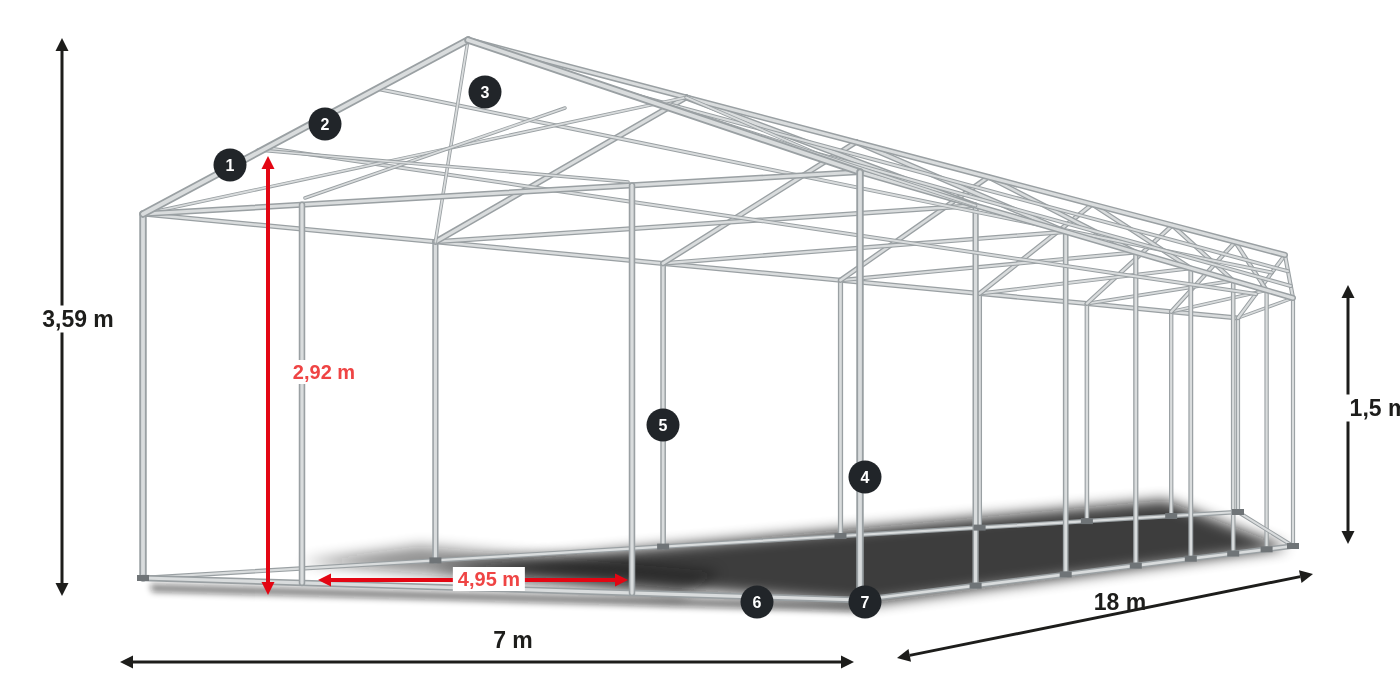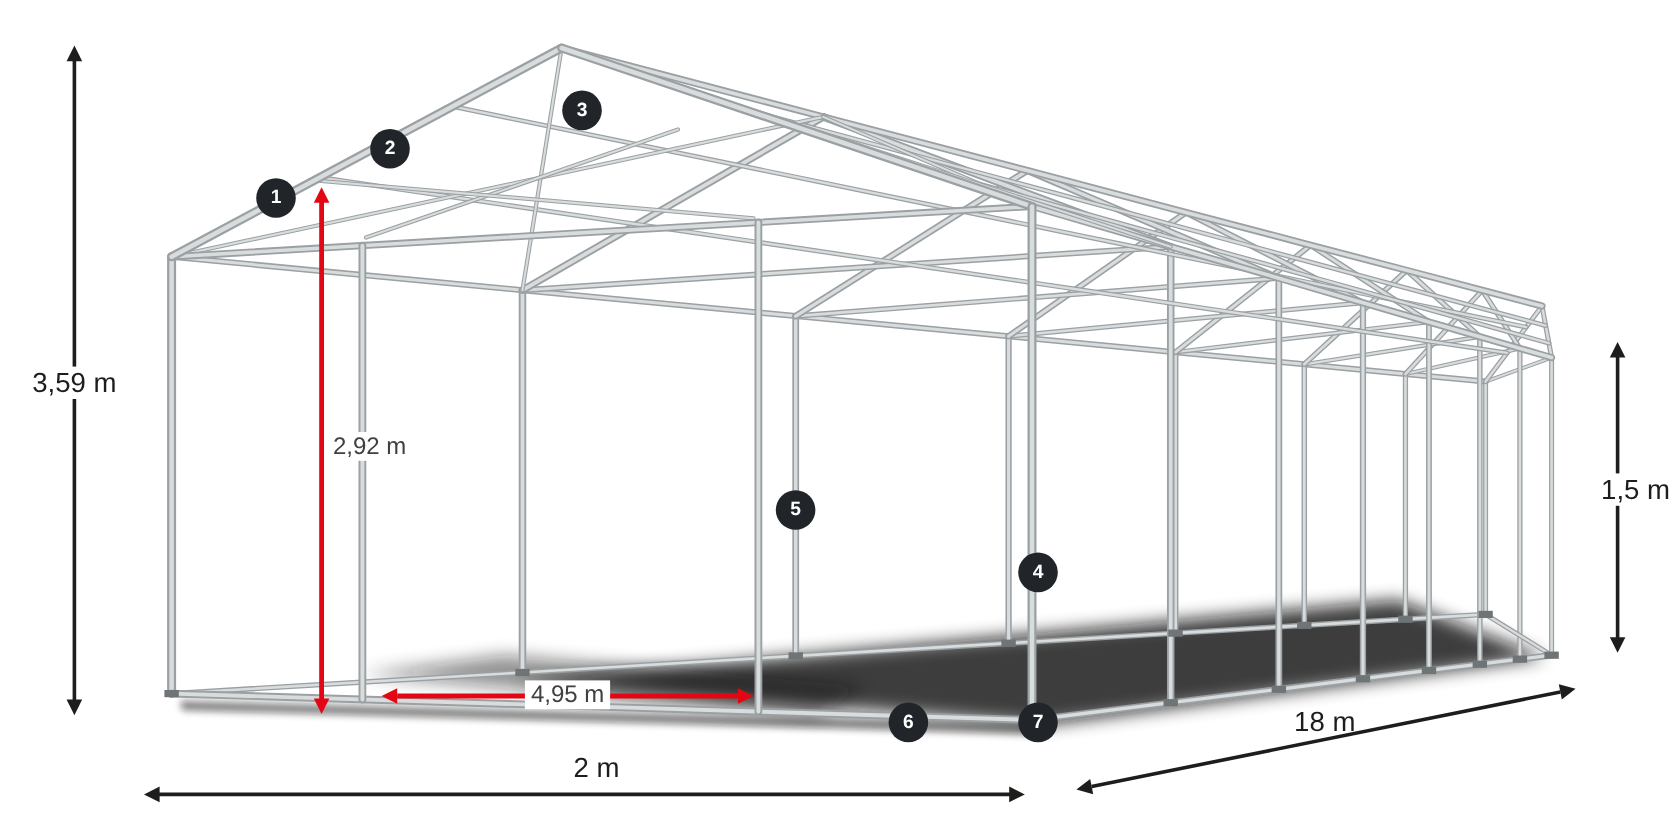--- a/index.html
+++ b/index.html
@@ -7,29 +7,30 @@
     position:relative;
     width:1400px;height:700px;
     background:#ffffff;
     overflow:hidden;
     font-family:"Liberation Sans",sans-serif;
   }
   #frame-svg{position:absolute;left:0;top:0;width:1400px;height:700px;}
   .dim{
     position:absolute;
     transform:translate(-50%,-50%);
-    font-weight:normal;
+    font-weight:bold;
     font-size:23px;
     color:#1d1d1b;
     white-space:nowrap;
     line-height:1;
     z-index:5;
+    margin-left:16px;
   }
   .dim.boxed{background:#ffffff;padding:2px 6px;}
-  .dim.red{color:#404040;font-size:20px;background:#ffffff;padding:2px 5px;}
+  .dim.red{color:#ef4444;font-size:20px;background:#ffffff;padding:2px 5px;}
   .marker{
     position:absolute;
     width:33px;height:33px;
     border-radius:50%;
     background:#212529;
     color:#ffffff;
     display:flex;align-items:center;justify-content:center;
     font-weight:bold;font-size:16px;
     transform:translate(-50%,-50%);
     z-index:6;
@@ -223,21 +224,21 @@
       <line x1="331" y1="580" x2="615" y2="580" stroke-width="4"></line>
       <polygon points="318,580 331,573.5 331,586.5" stroke="none"></polygon>
       <polygon points="628,580 615,573.5 615,586.5" stroke="none"></polygon>
     </g>
   </svg>
 
   <div class="dim boxed" style="left:62px;top:319px">3,59 m</div>
   <div class="dim red" style="left:308px;top:372px">2,92 m</div>
   <div class="dim boxed" style="left:1363px;top:408px">1,5 m</div>
   <div class="dim red" style="left:473px;top:579px">4,95 m</div>
-  <div class="dim" style="left:497px;top:640px">2 m</div>
+  <div class="dim" style="left:497px;top:640px">7 m</div>
   <div class="dim" style="left:1104px;top:602px">18 m</div>
 
   <div class="marker" style="left:230px;top:165px">
       <span>1</span>
     </div>
   <div class="marker" style="left:325px;top:124px">
       <span>2</span>
     </div>
   <div class="marker" style="left:485px;top:92px">
       <span>3</span>

